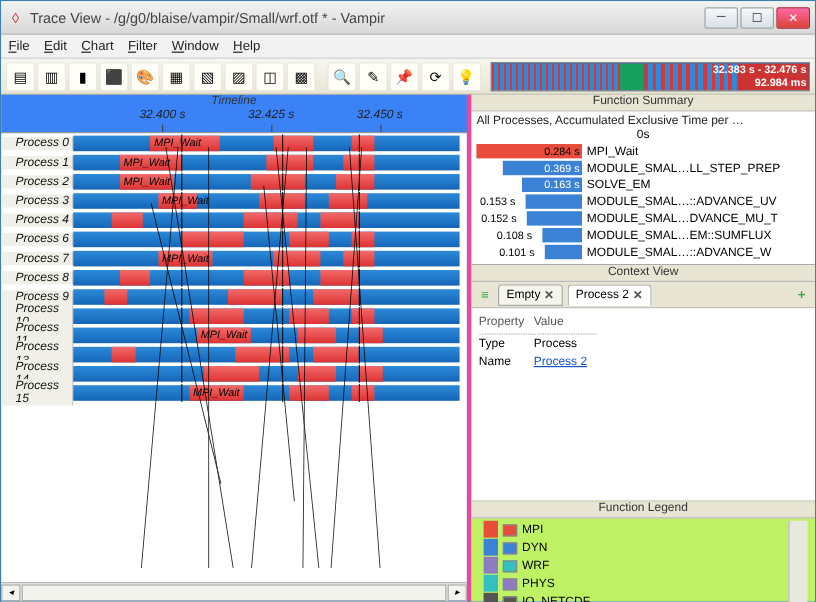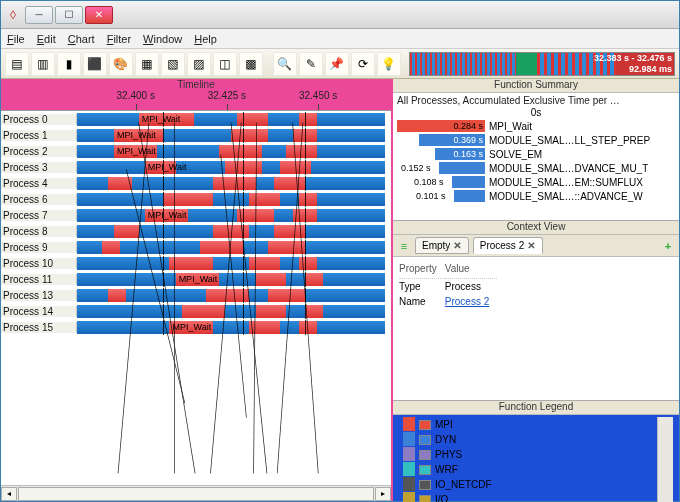--- a/index.html
+++ b/index.html
@@ -14,29 +14,29 @@
   .menubar { height:20px; background:#f2f2f2; display:flex; padding:0 6px; gap:12px; border-bottom:1px solid #ccc; align-items:center;}
   .menubar span { color:#222; }
   .menubar span u{text-decoration:underline;}
   .toolbar { height:30px; background:linear-gradient(#f7f6ef,#e8e5d4); border-bottom:1px solid #b5b293; display:flex; align-items:center; padding:0 4px; gap:2px;}
   .tbtn{width:24px;height:24px;border:1px solid rgba(0,0,0,0.08);border-radius:2px;display:flex;align-items:center;justify-content:center;font-size:12px;background:#fefdf6;}
   .tbtn.sep{width:6px;border:none;background:none;}
   .navthumb{flex:1;height:24px;margin-left:6px;position:relative;background:#0a50a0;border:1px solid #888;overflow:hidden;}
   .navthumb .seg{position:absolute;top:0;bottom:0;}
   .navlabel{position:absolute;right:2px;font-size:9px;color:#fff;font-weight:bold;line-height:11px;}
   .content{flex:1;display:flex;min-height:0;}
-  .leftpane{flex:1;display:flex;flex-direction:column;border-right:2px solid #ec4899;background:#ec4899;min-width:0;}
+  .leftpane{flex:1;display:flex;flex-direction:column;border-right:4px solid #ec4899;background:#3b82f6;min-width:0;font-style:italic;}
   .tl-head{position:relative;height:32px;border-bottom:1px solid #999;}
   .tl-title{position:absolute;top:0;left:0;right:0;text-align:center;font-size:10px;color:#333;}
   .tl-ticks{position:absolute;bottom:0;left:80px;right:6px;height:20px;}
   .tl-ticks .tick{position:absolute;top:0;font-size:10px;color:#222;transform:translateX(-50%);}
   .tl-ticks .tline{position:absolute;top:14px;height:6px;width:1px;background:#444;}
   .tl-body{flex:1;overflow:hidden;background:#fff;position:relative;}
   .procrow{display:flex;height:16px;align-items:center;}
-  .plabel{width:76px;padding-left:2px;font-size:10px;color:#111;background:#f0f0e8;border-right:1px solid #ccc;}
+  .plabel{width:60px;padding-left:12px;font-size:10px;color:#111;background:#f0f0e8;border-right:1px solid #ccc;}
   .ptrack{flex:1;height:13px;position:relative;margin-right:6px;background:linear-gradient(#2c8ad8,#1566b8);}
   .ptrack .bar{position:absolute;top:0;bottom:0;background:linear-gradient(#f26a6a,#d33);}
   .ptrack .lbl{position:absolute;top:0;font-size:9px;color:#000;line-height:13px;white-space:nowrap;}
   .ptrack .vline{position:absolute;top:-1px;bottom:-1px;width:1px;background:#000;opacity:.8;}
   .msglines{position:absolute;left:76px;right:6px;top:0;bottom:0;pointer-events:none;}
   .msglines svg{width:100%;height:100%;}
   .hscroll,.vscroll{background:#e8e8e0;}
   .hscroll{height:16px;border-top:1px solid #bbb;display:flex;align-items:center;}
   .sc-btn{width:16px;height:14px;border:1px solid #aaa;background:#f4f4ee;font-size:8px;display:flex;align-items:center;justify-content:center;}
   .sc-track{flex:1;height:14px;background:#f4f4ee;border:1px solid #aaa;margin:0 1px;}
@@ -55,35 +55,36 @@
   .tabbtn{display:flex;align-items:center;gap:3px;padding:2px 6px;border:1px solid #aaa;background:#f6f6ef;border-radius:3px 3px 0 0;font-size:10px;}
   .tabbtn.active{background:#fff;border-bottom-color:#fff;}
   .tclose{font-weight:bold;color:#555;}
   .navico{width:14px;height:14px;font-weight:bold;display:flex;align-items:center;justify-content:center;}
   .navico.g{color:#3a3;}
   .ctx-grid{background:#fff;flex:1;padding:4px 6px;}
   .ctx-grid table{font-size:10px;border-collapse:collapse;}
   .ctx-grid th{text-align:left;color:#555;font-weight:normal;padding:2px 8px 4px 0;border-bottom:1px dotted #ccc;}
   .ctx-grid td{padding:2px 8px 2px 0;}
   .ctx-grid a{color:#1654c7;text-decoration:underline;}
-  .legend{height:100px;background:#1d4ed8;position:relative;}
+  .legend{height:83px;background:#bef264;position:relative;}
   .legend .lg-body{padding:2px 6px 2px 10px; display:flex; gap:4px;}
   .lg-stripe{width:12px;display:flex;flex-direction:column;}
   .lg-stripe div{height:14px;margin-bottom:1px;}
   .lg-list{flex:1;}
   .lg-row{display:flex;align-items:center;height:15px;font-size:10px;gap:4px;}
   .lg-sw{width:12px;height:10px;border:1px solid #888;}
   .vscroll-side{width:16px;background:#e8e8e0;border-left:1px solid #bbb;}
 </style>
 </head>
 <body>
 
 <div class="window">
   <div class="titlebar">
     <span class="vicon">◊</span>
+    <span class="title">Trace View - /g/g0/blaise/vampir/Small/wrf.otf * - Vampir</span>
     <div class="winbtns">
       <div class="winbtn">─</div>
       <div class="winbtn">☐</div>
       <div class="winbtn close">✕</div>
     </div>
   </div>
 
   <div class="menubar" id="menubar">
       <span><u>F</u>ile</span>
       <span><u>E</u>dit</span>
@@ -342,20 +343,27 @@
                 <div class="t" style="color: rgb(255, 255, 255);">0.369 s</div>
               </div>
               <div class="fs-name">MODULE_SMAL…LL_STEP_PREP</div>
             </div>
             <div class="fs-row">
               <div class="fs-barcell">
                 <div class="b" style="width: 50px; background: rgb(59, 130, 214);"></div>
                 <div class="t" style="color: rgb(255, 255, 255);">0.163 s</div>
               </div>
               <div class="fs-name">SOLVE_EM</div>
+            </div>
+            <div class="fs-row">
+              <div class="fs-barcell">
+                <div class="b" style="width: 47px; background: rgb(59, 130, 214);"></div>
+                <div class="t" style="right: auto; left: 3px;">0.153 s</div>
+              </div>
+              <div class="fs-name">MODULE_SMAL…::ADVANCE_UV</div>
             </div>
             <div class="fs-row">
               <div class="fs-barcell">
                 <div class="b" style="width: 46px; background: rgb(59, 130, 214);"></div>
                 <div class="t" style="right: auto; left: 4px;">0.152 s</div>
               </div>
               <div class="fs-name">MODULE_SMAL…DVANCE_MU_T</div>
             </div>
             <div class="fs-row">
               <div class="fs-barcell">
@@ -427,26 +435,26 @@
           <div class="lg-list" id="lglist">
               <div class="lg-row">
                 <div class="lg-sw" style="background: rgb(231, 76, 60);"></div>
                 <span>MPI</span>
               </div>
               <div class="lg-row">
                 <div class="lg-sw" style="background: rgb(59, 130, 214);"></div>
                 <span>DYN</span>
               </div>
               <div class="lg-row">
+                <div class="lg-sw" style="background: rgb(52, 192, 192);"></div>
+                <span>WRF</span>
+              </div>
+              <div class="lg-row">
                 <div class="lg-sw" style="background: rgb(142, 124, 195);"></div>
                 <span>PHYS</span>
-              </div>
-              <div class="lg-row">
-                <div class="lg-sw" style="background: rgb(52, 192, 192);"></div>
-                <span>WRF</span>
               </div>
               <div class="lg-row">
                 <div class="lg-sw" style="background: rgb(85, 85, 85);"></div>
                 <span>IO_NETCDF</span>
               </div>
               <div class="lg-row">
                 <div class="lg-sw" style="background: rgb(192, 160, 48);"></div>
                 <span>I/O</span>
               </div>
             </div>

